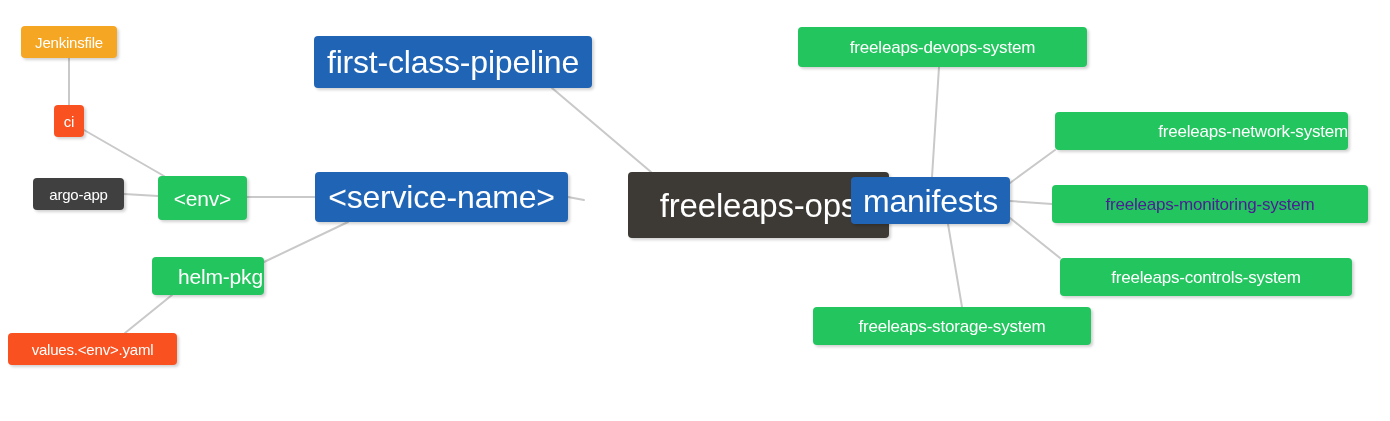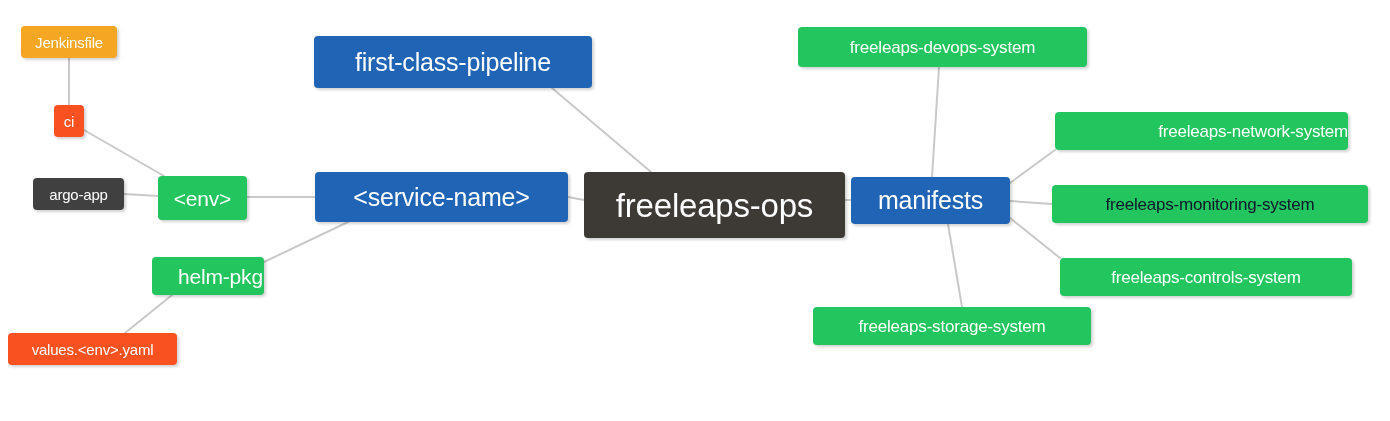--- a/index.html
+++ b/index.html
@@ -31,22 +31,22 @@
     justify-content: center;
     box-sizing: border-box;
     border-radius: 4px;
     color: #ffffff;
     white-space: nowrap;
     line-height: 1;
     box-shadow: 2px 2px 3px rgba(0,0,0,0.18);
     font-family: "Liberation Sans", sans-serif;
     letter-spacing: -0.2px;
   }
-  .node-root    { font-size: 33px; }
-  .node-l1      { font-size: 25px; }
+  .node-root    { font-size: 33px; margin-left: 44px; }
+  .node-l1      { font-size: 32px; }
   .node-l2      { font-size: 21px; }
   .node-l3      { font-size: 17px; }
   .node-l4      { font-size: 15px; }
 </style>
 </head>
 <body>
 
 <div id="canvas">
   <svg id="edge-layer" viewBox="0 0 1390 421" width="1390" height="421">
       <line x1="552" y1="88" x2="651" y2="172" stroke="#c9c9c9" stroke-width="2" stroke-linecap="round"></line>
@@ -82,21 +82,21 @@
       </div>
       <div class="node node-l2" style="left: 152px; top: 257px; width: 112px; height: 38px; background: rgb(34, 197, 94); color: rgb(255, 255, 255); padding-left: 25px;">
         <span>helm-pkg</span>
       </div>
       <div class="node node-l3" style="left: 798px; top: 27px; width: 289px; height: 40px; background: rgb(34, 197, 94); color: rgb(255, 255, 255);">
         <span>freeleaps-devops-system</span>
       </div>
       <div class="node node-l3" style="left: 1055px; top: 112px; width: 293px; height: 38px; background: rgb(34, 197, 94); color: rgb(255, 255, 255); justify-content: flex-end;">
         <span>freeleaps-network-system</span>
       </div>
-      <div class="node node-l3" style="left: 1052px; top: 185px; width: 316px; height: 38px; background: rgb(34, 197, 94); color: #0f172a;">
+      <div class="node node-l3" style="left: 1052px; top: 185px; width: 316px; height: 38px; background: rgb(34, 197, 94); color: #4c1d95;">
         <span>freeleaps-monitoring-system</span>
       </div>
       <div class="node node-l3" style="left: 1060px; top: 258px; width: 292px; height: 38px; background: rgb(34, 197, 94); color: rgb(255, 255, 255);">
         <span>freeleaps-controls-system</span>
       </div>
       <div class="node node-l3" style="left: 813px; top: 307px; width: 278px; height: 38px; background: rgb(34, 197, 94); color: rgb(255, 255, 255);">
         <span>freeleaps-storage-system</span>
       </div>
       <div class="node node-l4" style="left: 54px; top: 105px; width: 30px; height: 32px; background: rgb(249, 81, 31); color: rgb(255, 255, 255);">
         <span>ci</span>

